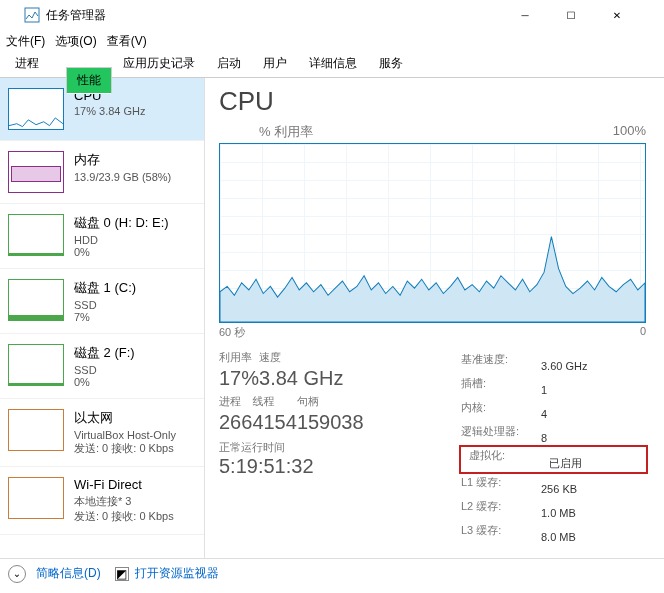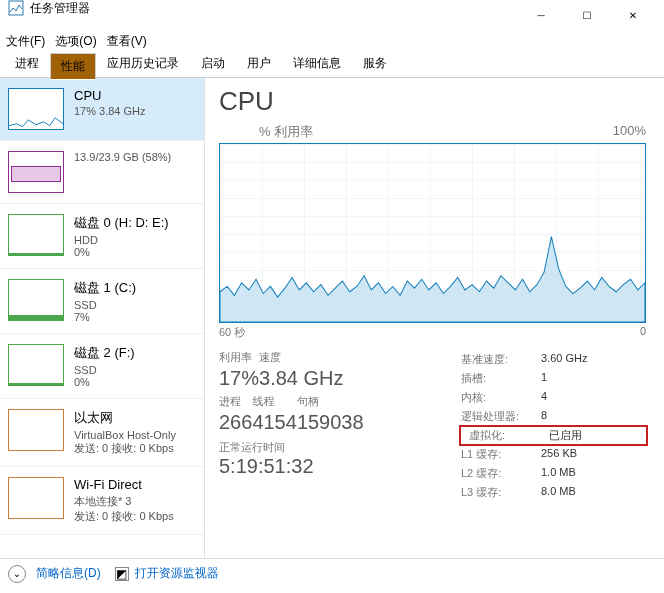--- a/index.html
+++ b/index.html
@@ -1,26 +1,26 @@
 <!DOCTYPE html>
 <html><head>
 <meta charset="utf-8">
 <style>
 * { box-sizing: border-box; margin: 0; padding: 0; font-family: "Microsoft YaHei", "Segoe UI", sans-serif; }
 body { background: #fff; width: 664px; height: 593px; overflow: hidden; font-size: 12px; color: #000; }
-.titlebar { height: 30px; display: flex; padding: 0 8px; }
+.titlebar { height: 30px; display: flex; align-items: center; padding: 0 24px; }
 .titlebar .icon { width: 16px; height: 16px; margin-right: 6px; }
 .titlebar .title { font-size: 12px; }
 .titlebar .spacer { flex: 1; }
 .titlebar .winbtn { width: 46px; height: 30px; display: flex; align-items: center; justify-content: center; font-size: 10px; }
 .menubar { height: 22px; display: flex; align-items: center; padding: 0 6px; font-size: 12px; }
 .menubar .menu { margin-right: 10px; }
 .tabs { height: 26px; border-bottom: 1px solid #ccc; display: flex; align-items: flex-end; padding: 0 4px; }
 .tabs .tab { padding: 4px 10px; font-size: 12px; border: 1px solid transparent; }
-.tabs .tab.active { border: 1px solid #ccc; border-bottom: 1px solid #fff; background: #a16207; position: relative; top: 3px; }
+.tabs .tab.active { border: 1px solid #ccc; border-bottom: 1px solid #fff; background: #22c55e; position: relative; top: 17px; margin-left: 16px; }
 .content { display: flex; height: 480px; }
 .sidebar { width: 205px; border-right: 1px solid #e0e0e0; overflow-y: auto; overflow-x: hidden; }
 .sidebar::-webkit-scrollbar { width: 16px; }
 .sidebar::-webkit-scrollbar-thumb { background: #ccc; }
 .sidebar::-webkit-scrollbar-track { background: #f0f0f0; }
 .sideitem { display: flex; padding: 10px 8px; border-bottom: 1px solid #f0f0f0; cursor: pointer; }
 .sideitem.selected { background: #d6ecfa; }
 .sideitem .thumb { width: 56px; height: 42px; border: 1px solid #117dbb; margin-right: 10px; flex-shrink: 0; position: relative; background: #fff; }
 .sideitem.mem .thumb { border-color: #8b2e8b; }
 .sideitem.mem .thumb::after { content:""; position:absolute; left:2px; right:2px; top:14px; height:14px; background:#e7c9e7; border:1px solid #8b2e8b; }
@@ -43,21 +43,21 @@
 .stats-left { flex: 1; }
 .stats-right { width: 185px; font-size: 11px; }
 .row3 { display: flex; margin-bottom: 4px; }
 .col { display: flex; flex-direction: column; }
 .col .lbl { font-size: 11px; color: #777; }
 .col .val { font-size: 20px; color: #555; margin-top: 2px; }
 .uptime-lbl { font-size: 11px; color: #777; margin-top: 6px; }
 .uptime-val { font-size: 20px; color: #555; }
 .specrow { display: flex; padding: 2px 0; }
 .specrow .k { width: 80px; color: #777; }
-.specrow .v { color: #333; }
+.specrow .v { color: #333; margin-top: 8px; }
 .highlight { border: 2px solid #c42020; padding: 1px 8px; margin: -1px -2px; }
 .footer { height: 30px; border-top: 1px solid #ddd; display: flex; align-items: center; padding: 0 8px; font-size: 12px; }
 .footer .chev { width: 18px; height:18px; border:1px solid #888; border-radius:50%; display:flex; align-items:center; justify-content:center; font-size:10px; margin-right:6px; }
 .footer a { color: #0066cc; text-decoration: none; margin-left: 4px; }
 .footer .resicon { width:14px; height:14px; border:1px solid #888; margin-left:14px; margin-right:2px; display:inline-flex; align-items:center; justify-content:center; }
 .cpupath { fill:#cfe7f5; stroke:#117dbb; stroke-width:1; }
 </style>
 </head>
 <body>
 
@@ -98,20 +98,21 @@
           </svg>
         </div>
       <div class="info">
         <span class="name">CPU</span>
         <span class="sub">17% 3.84 GHz</span>
       </div>
     </div>
     <div class="sideitem mem">
       <div class="thumb"></div>
       <div class="info">
+        <span class="name">内存</span>
         <span class="sub">13.9/23.9 GB (58%)</span>
       </div>
     </div>
     <div class="sideitem disk">
       <div class="thumb d0"></div>
       <div class="info">
         <span class="name">磁盘 0 (H: D: E:)</span>
         <span class="sub">HDD</span>
         <span class="sub">0%</span>
       </div>

